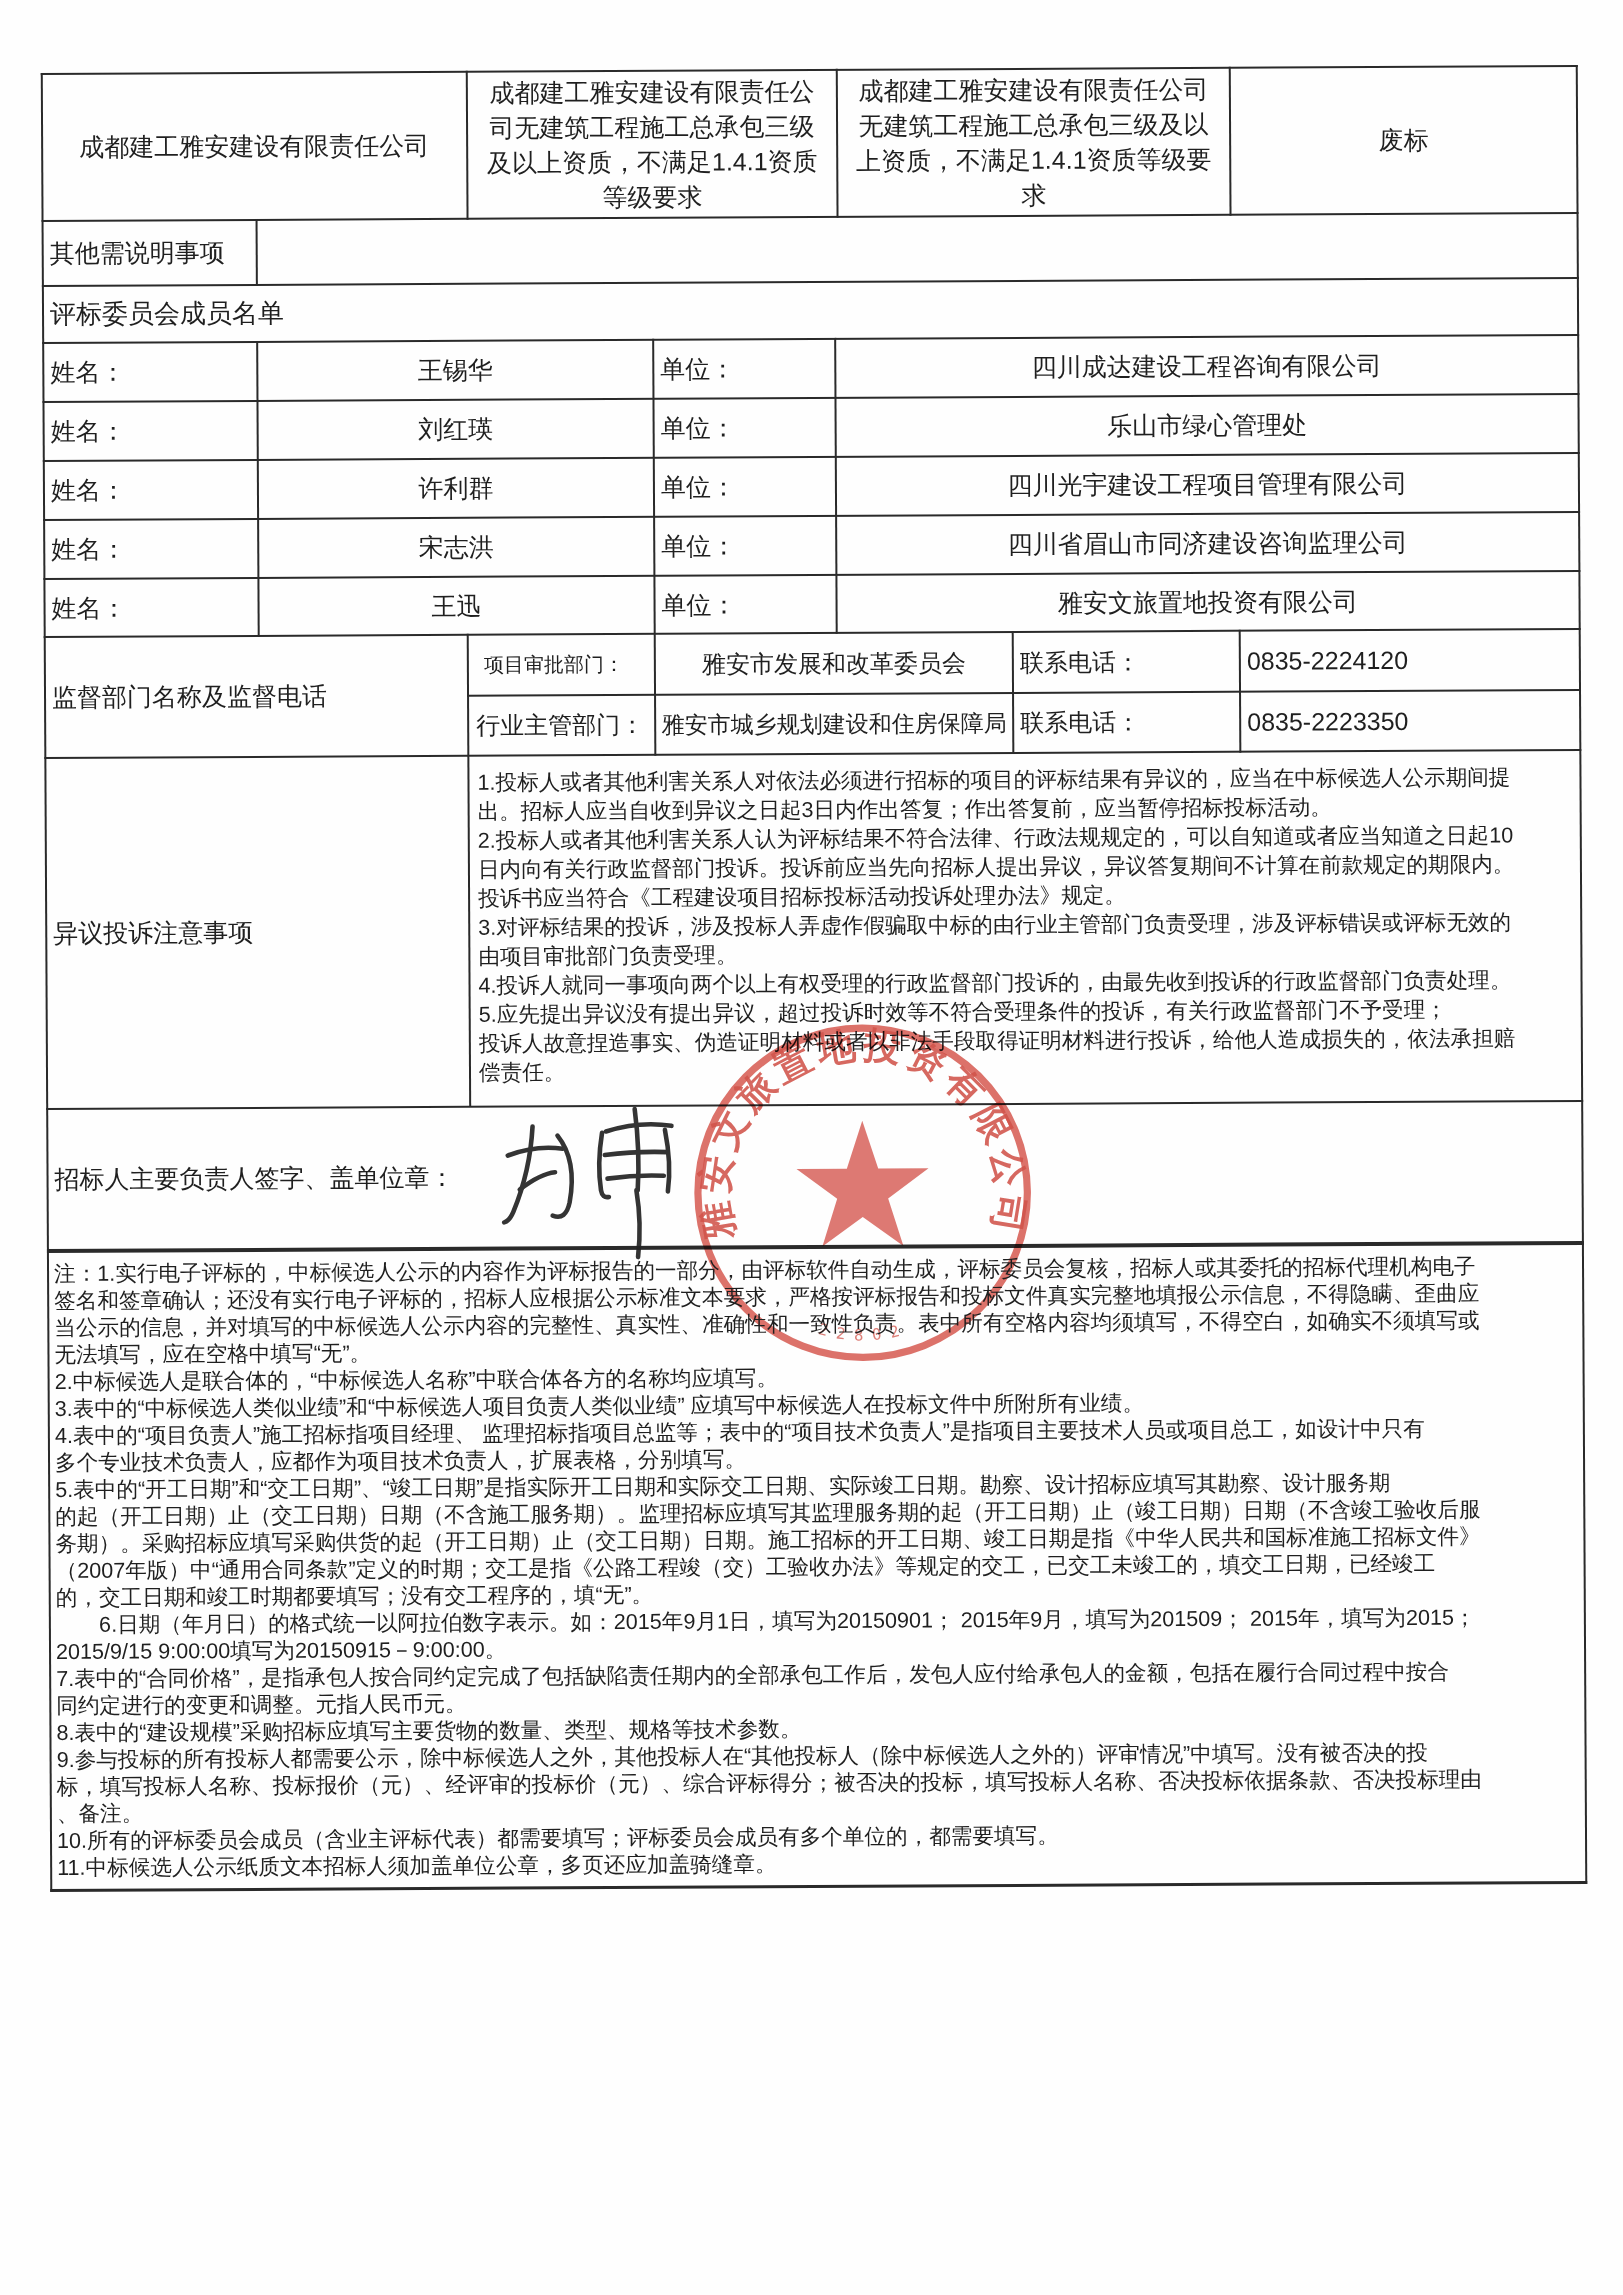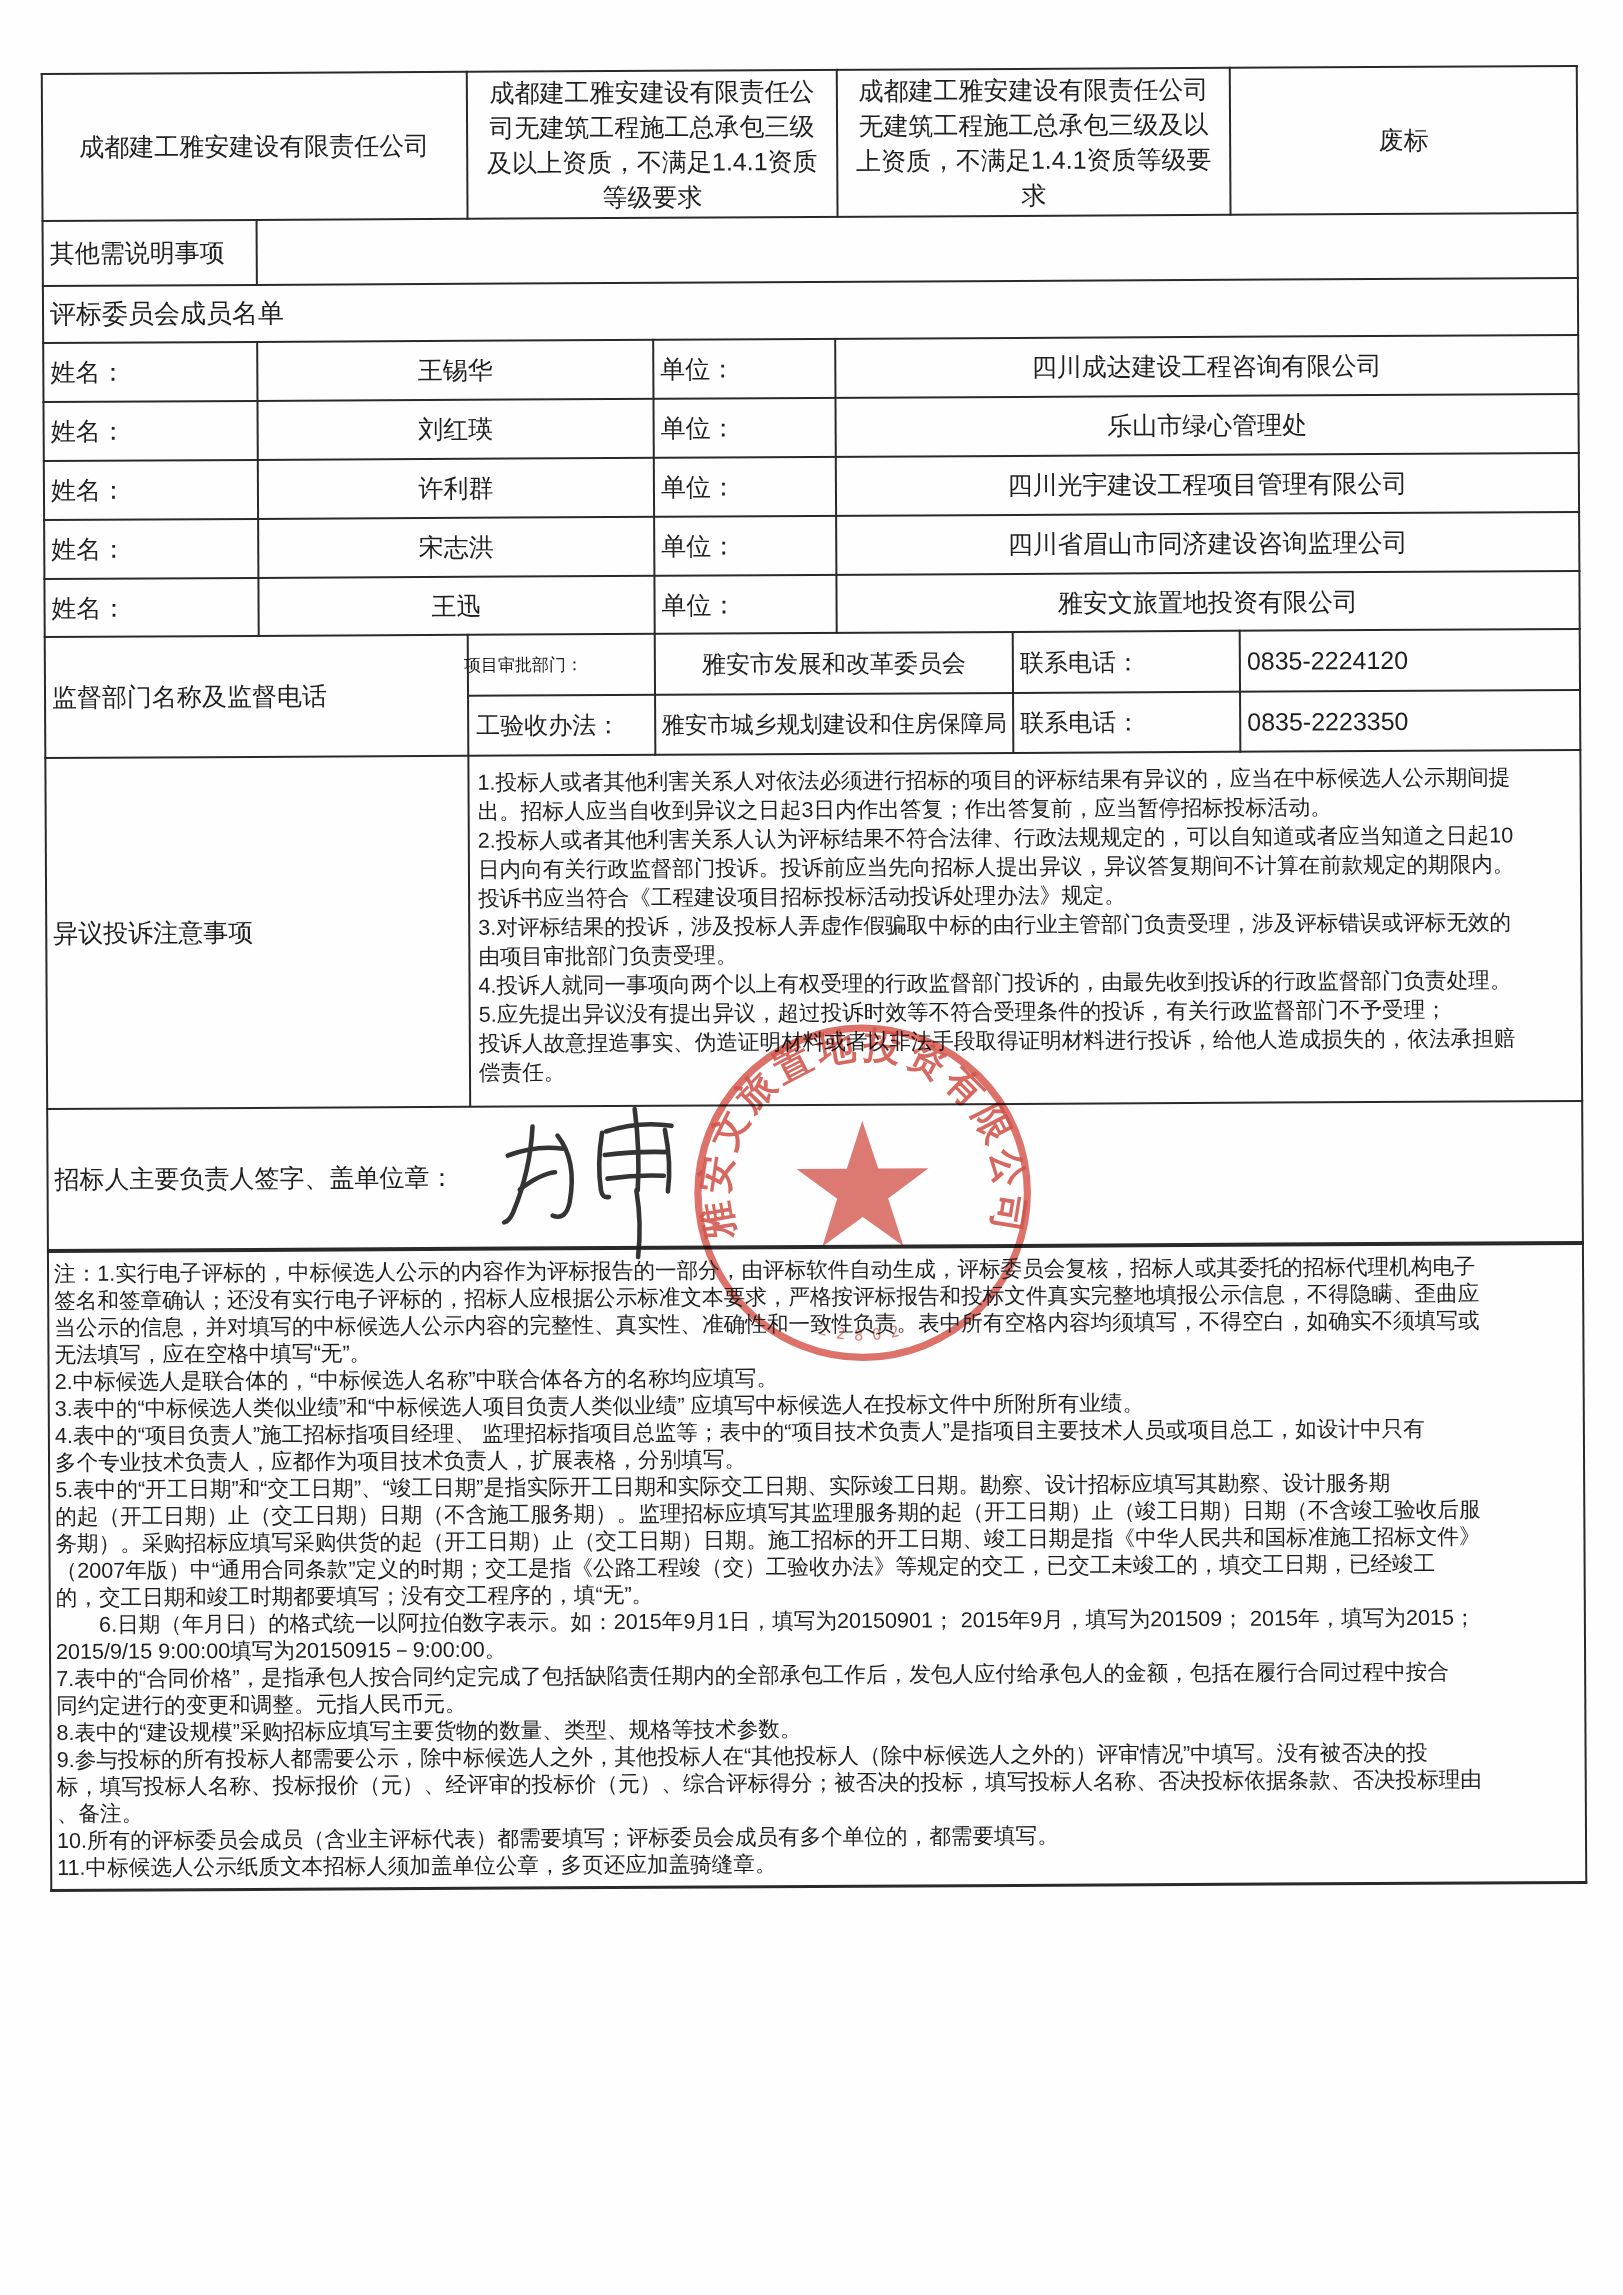--- a/index.html
+++ b/index.html
@@ -79,26 +79,26 @@
   <div class="cell l" style="left:662px;top:517px;width:173px;height:57px;font-size:25px;">单位：</div>
   <div class="cell c" style="left:838px;top:517px;width:741px;height:57px;font-size:25px;">四川省眉山市同济建设咨询监理公司</div>
 
   <div class="cell l" style="left:52px;top:576px;width:203px;height:57px;font-size:25px;">姓名：</div>
   <div class="cell c" style="left:260px;top:576px;width:394px;height:57px;font-size:25px;">王迅</div>
   <div class="cell l" style="left:662px;top:576px;width:173px;height:57px;font-size:25px;">单位：</div>
   <div class="cell c" style="left:838px;top:576px;width:741px;height:57px;font-size:25px;">雅安文旅置地投资有限公司</div>
 
   <div class="cell l" style="left:52px;top:634px;width:412px;height:119px;font-size:25px;">监督部门名称及监督电话</div>
 
-  <div class="cell l" style="left:464px;top:634px;width:177px;height:59px;font-size:17px;">项目审批部门：</div>
+  <div class="cell l" style="left:484px;top:634px;width:177px;height:59px;font-size:20px;">项目审批部门：</div>
   <div class="cell c" style="left:656px;top:634px;width:356px;height:59px;font-size:24px;">雅安市发展和改革委员会</div>
   <div class="cell l" style="left:1020px;top:634px;width:216px;height:59px;font-size:24px;">联系电话：</div>
   <div class="cell l" style="left:1247px;top:634px;width:327px;height:59px;font-size:25px;">0835-2224120</div>
 
-  <div class="cell l" style="left:476px;top:695px;width:177px;height:58px;font-size:24px;">工验收办法：</div>
+  <div class="cell l" style="left:476px;top:695px;width:177px;height:58px;font-size:24px;">行业主管部门：</div>
   <div class="cell c" style="left:656px;top:695px;width:356px;height:58px;font-size:23px;">雅安市城乡规划建设和住房保障局</div>
   <div class="cell l" style="left:1020px;top:695px;width:216px;height:58px;font-size:24px;">联系电话：</div>
   <div class="cell l" style="left:1247px;top:695px;width:327px;height:58px;font-size:25px;">0835-2223350</div>
 
   <div class="cell l" style="left:52px;top:755px;width:412px;height:349px;font-size:25px;">异议投诉注意事项</div>
   <div class="cell lines" style="left:477px;top:766px;width:1097px;font-size:21.6px;line-height:29px;">1.投标人或者其他利害关系人对依法必须进行招标的项目的评标结果有异议的，应当在中标候选人公示期间提
 出。招标人应当自收到异议之日起3日内作出答复；作出答复前，应当暂停招标投标活动。
 2.投标人或者其他利害关系人认为评标结果不符合法律、行政法规规定的，可以自知道或者应当知道之日起10
 日内向有关行政监督部门投诉。投诉前应当先向招标人提出异议，异议答复期间不计算在前款规定的期限内。
 投诉书应当符合《工程建设项目招标投标活动投诉处理办法》规定。

